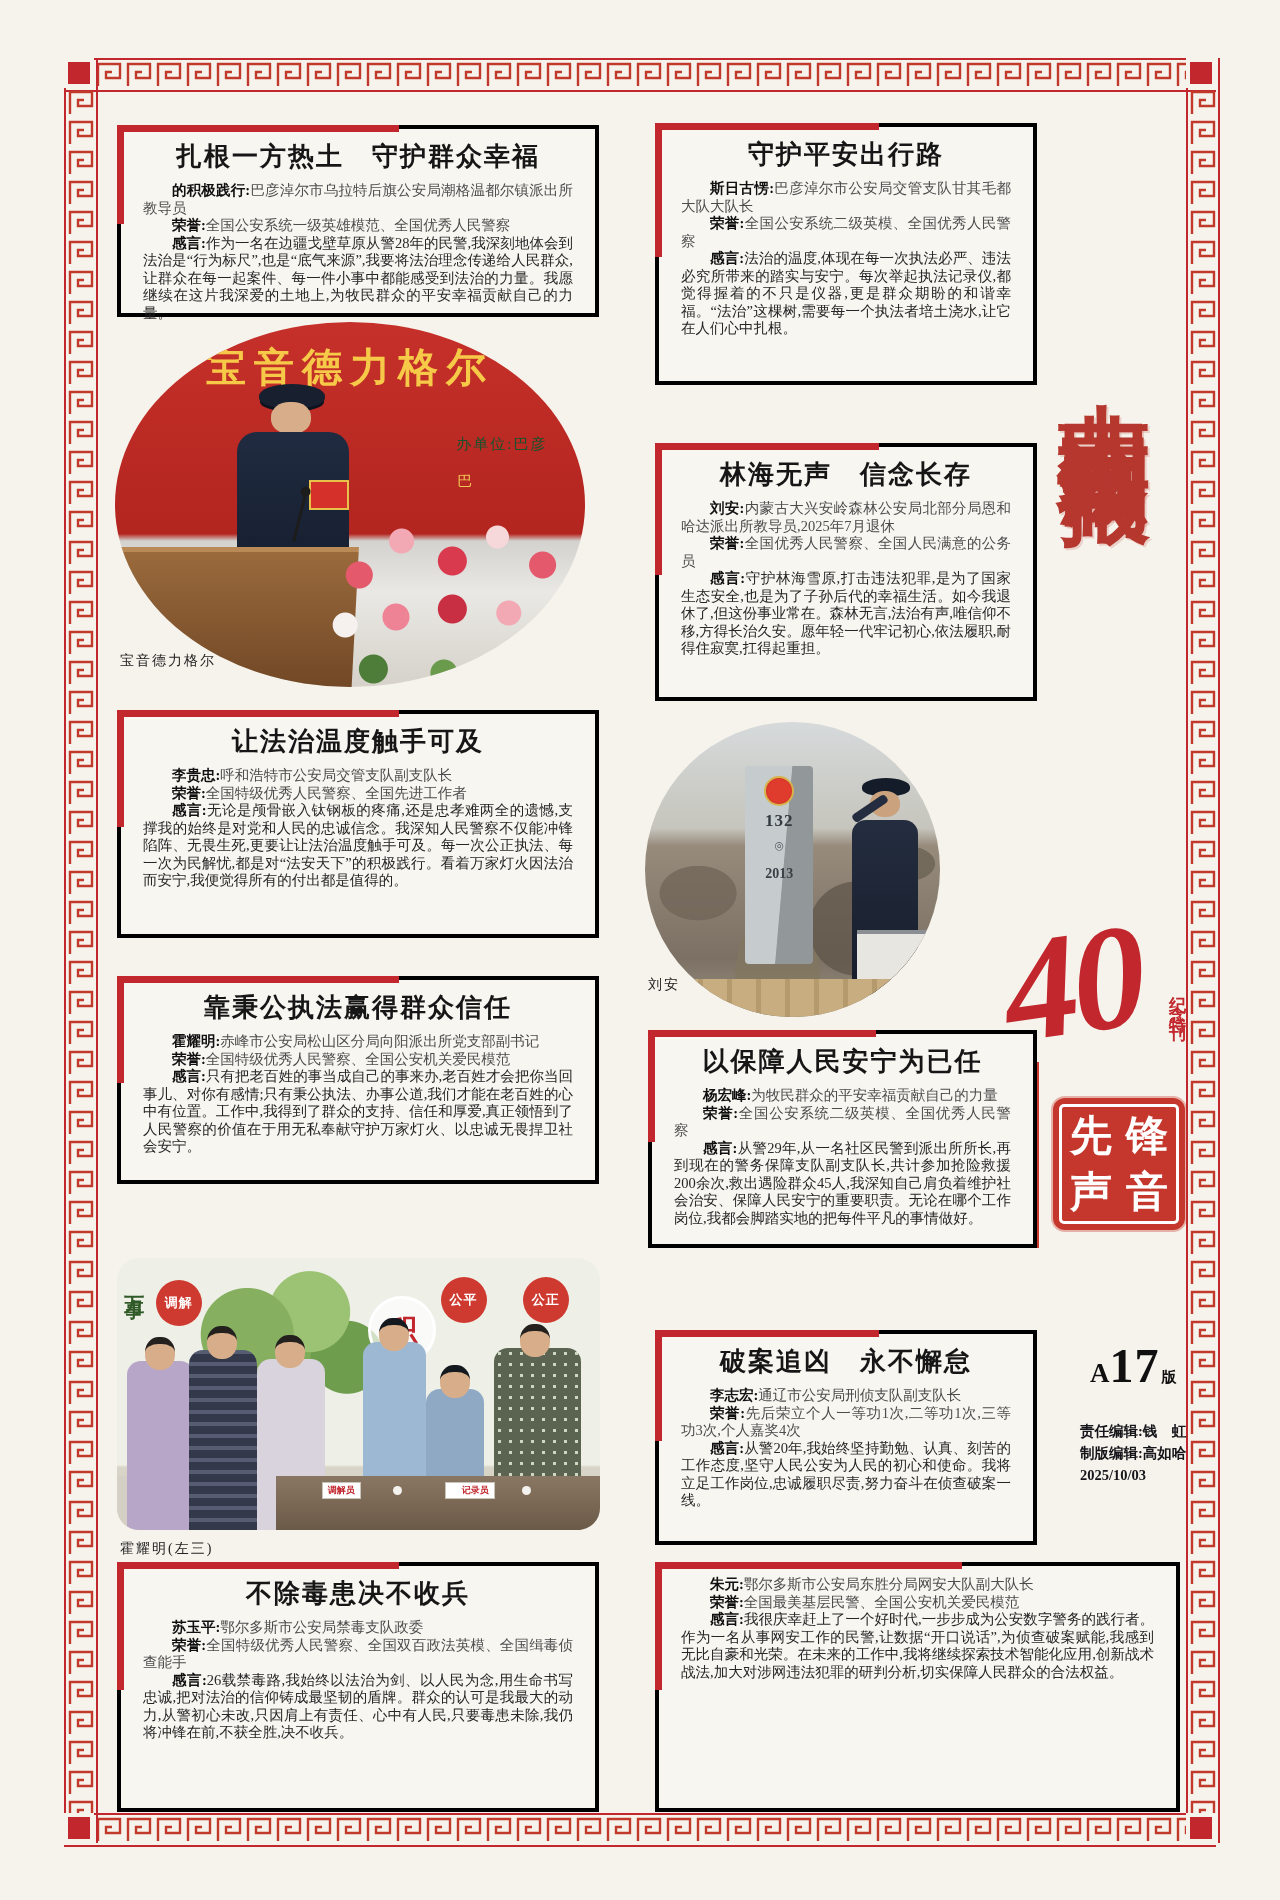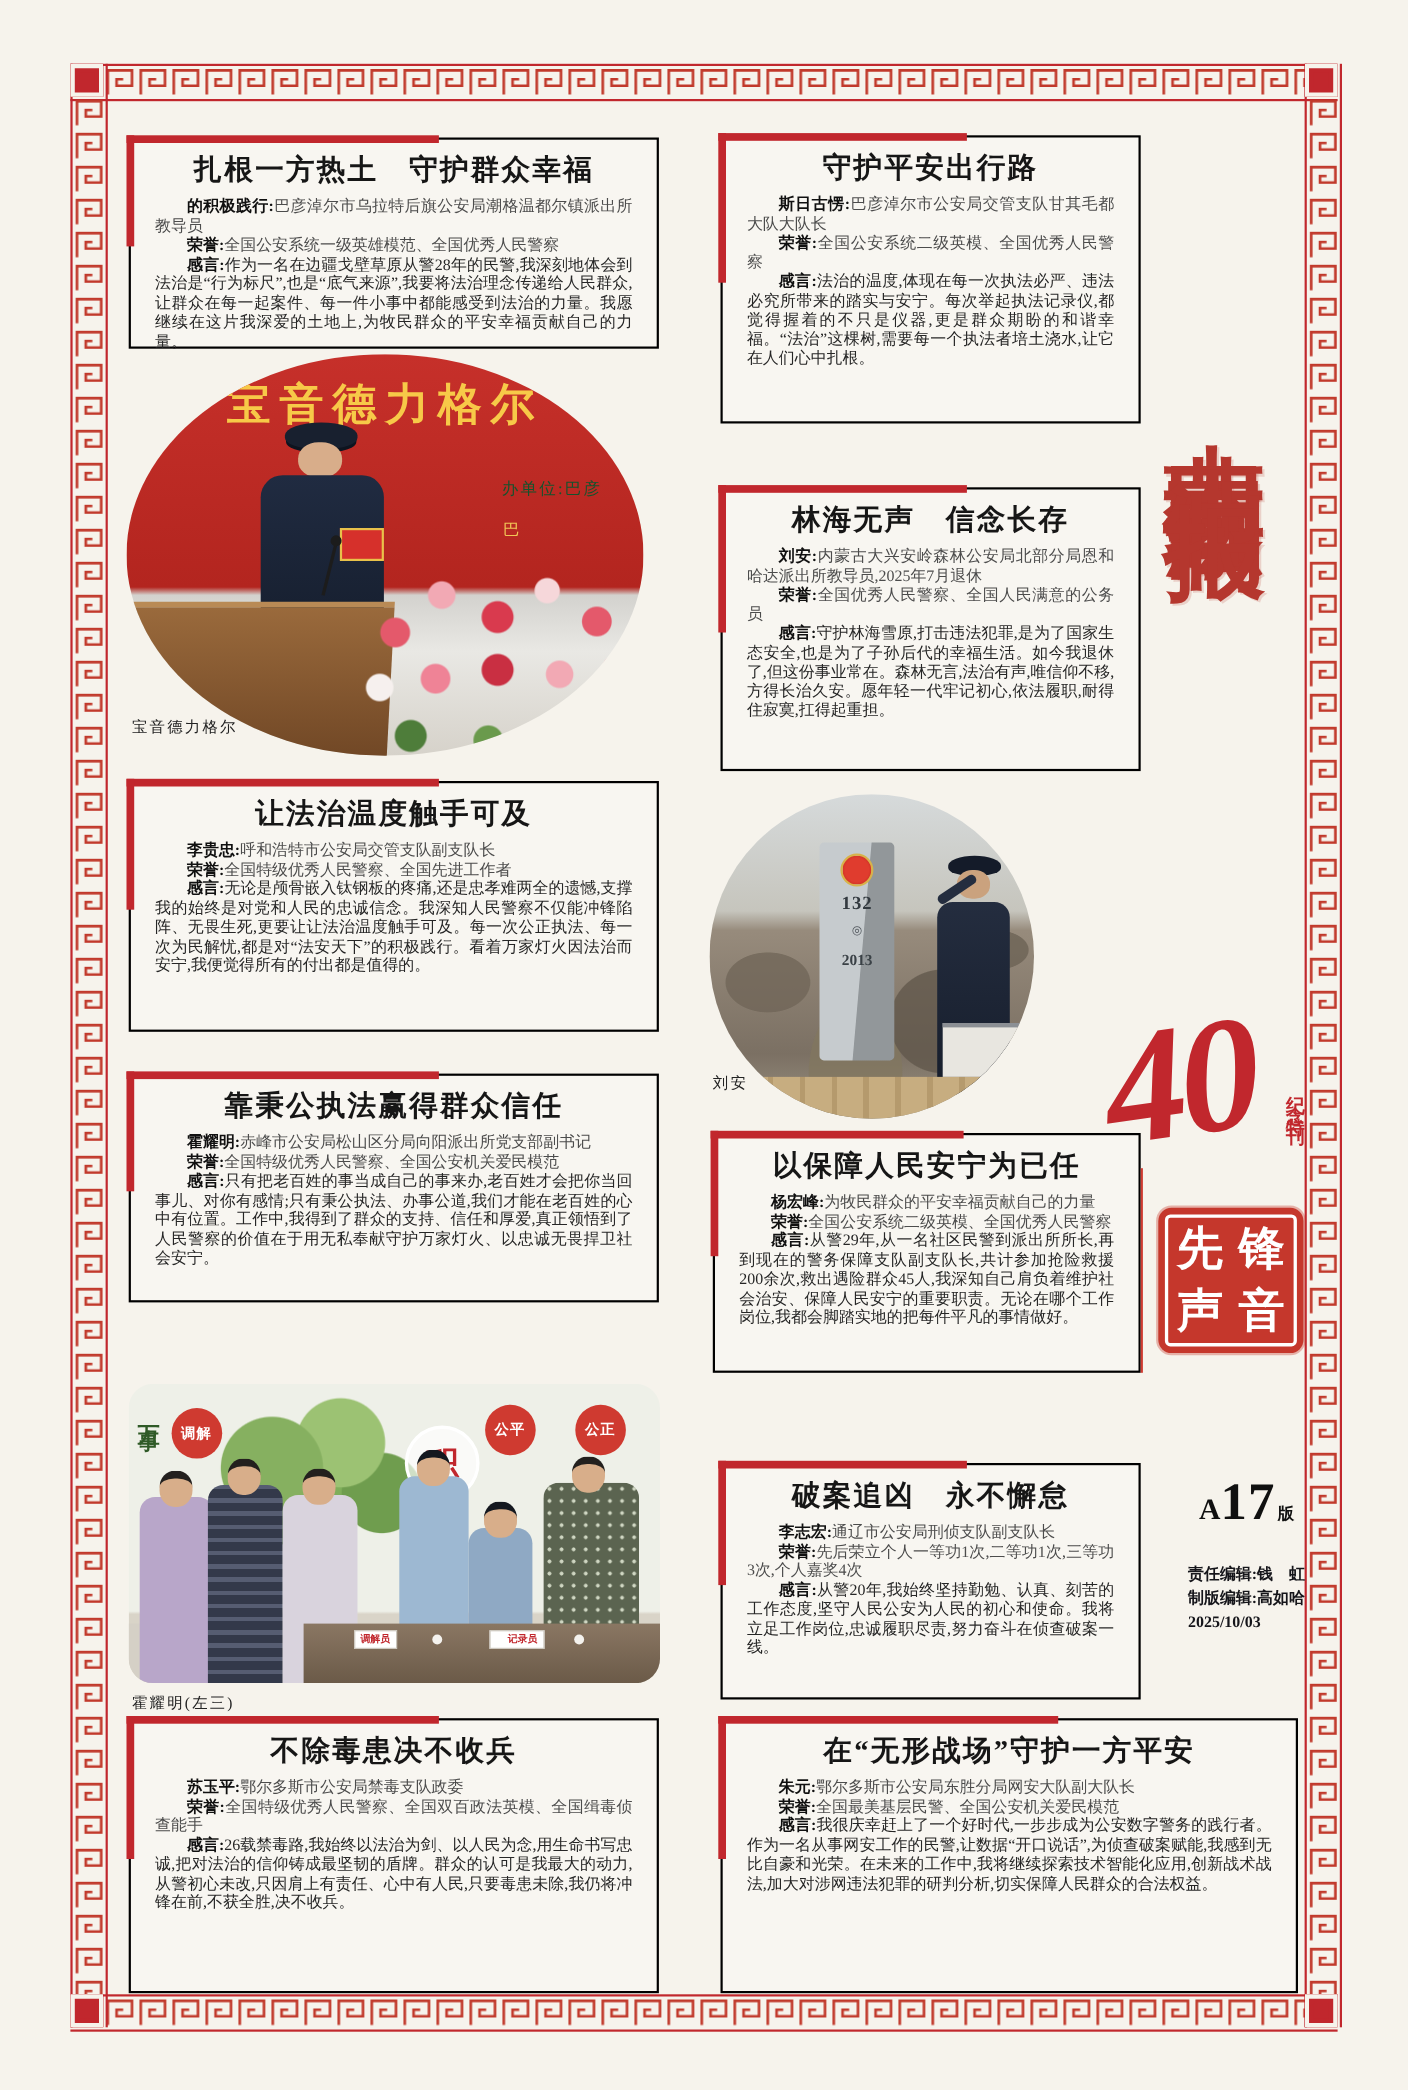--- a/index.html
+++ b/index.html
@@ -11,21 +11,21 @@
   .page{position:relative;width:1280px;height:1900px;background:#f6f3ec;overflow:hidden;
         font-family:var(--serif);margin:0 auto;}
   
   .f-strip{position:absolute;overflow:hidden;}
   .f-strip svg{display:block;}
   .f-h{border-top:2px solid var(--red);border-bottom:2px solid var(--red);}
   .f-v{border-left:2px solid var(--red);border-right:2px solid var(--red);}
   .f-corner{position:absolute;width:30px;height:30px;background:var(--red);
     box-shadow:inset 0 0 0 4px #f6f3ec, inset 0 0 0 8px var(--red);}
   
-  .abox{position:absolute;border:2px solid #000000;padding:10px 22px 8px;box-sizing:border-box;background:rgba(255,255,255,.25);}
+  .abox{position:absolute;border:4px solid #000000;padding:10px 22px 8px;box-sizing:border-box;background:rgba(255,255,255,.25);}
   .abox::before{content:"";position:absolute;top:-4px;left:-4px;width:58%;height:50%;
     border-top:7px solid var(--red);border-left:7px solid var(--red);pointer-events:none;}
   .abox h2{margin:2px 0 9px;text-align:center;font-size:26px;line-height:32px;
     letter-spacing:2px;color:#161616;font-weight:bold;}
   .abox p{margin:0;font-size:14.5px;line-height:17.5px;text-align:justify;
     text-indent:2em;color:#4c4c4c;}
   .abox p .lbl{font-weight:bold;color:#101010;}
   .abox p.quote{color:#262626;}
   
   .photo{position:absolute;overflow:hidden;}
@@ -298,21 +298,20 @@
   </div>
 
   <div class="abox" style="left:117px;top:1562px;width:482px;height:250px;">
     <h2>不除毒患决不收兵</h2>
     <p><span class="lbl">苏玉平:</span><span>鄂尔多斯市公安局禁毒支队政委</span></p>
     <p><span class="lbl">荣誉:</span><span>全国特级优秀人民警察、全国双百政法英模、全国缉毒侦查能手</span></p>
     <p class="quote"><span class="lbl">感言:</span><span>26载禁毒路,我始终以法治为剑、以人民为念,用生命书写忠诚,把对法治的信仰铸成最坚韧的盾牌。群众的认可是我最大的动力,从警初心未改,只因肩上有责任、心中有人民,只要毒患未除,我仍将冲锋在前,不获全胜,决不收兵。</span></p>
   </div>
 
   <div class="abox" style="left:655px;top:1562px;width:525px;height:250px;">
-    <h2>在“无形战场”守护一方平安</h2>
     <p><span class="lbl">朱元:</span><span>鄂尔多斯市公安局东胜分局网安大队副大队长</span></p>
     <p><span class="lbl">荣誉:</span><span>全国最美基层民警、全国公安机关爱民模范</span></p>
     <p class="quote"><span class="lbl">感言:</span><span>我很庆幸赶上了一个好时代,一步步成为公安数字警务的践行者。作为一名从事网安工作的民警,让数据“开口说话”,为侦查破案赋能,我感到无比自豪和光荣。在未来的工作中,我将继续探索技术智能化应用,创新战术战法,加大对涉网违法犯罪的研判分析,切实保障人民群众的合法权益。</span></p>
   </div>
 
   <div class="masthead-title">内蒙古法制报</div>
   <div class="anniv">40</div>
   <div class="special">纪念特刊</div>
   <div class="divider-v"></div>
   <div class="seal">

